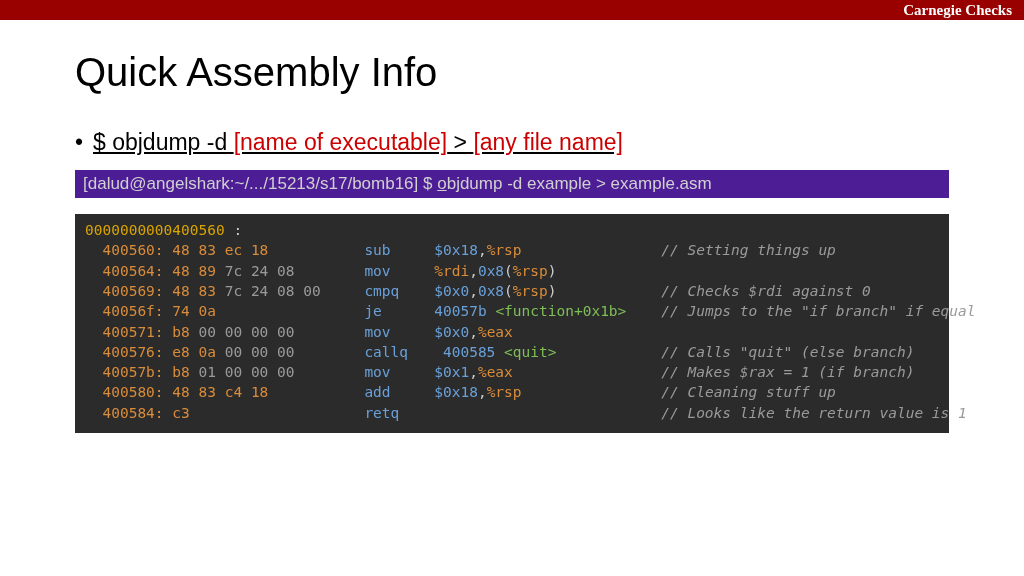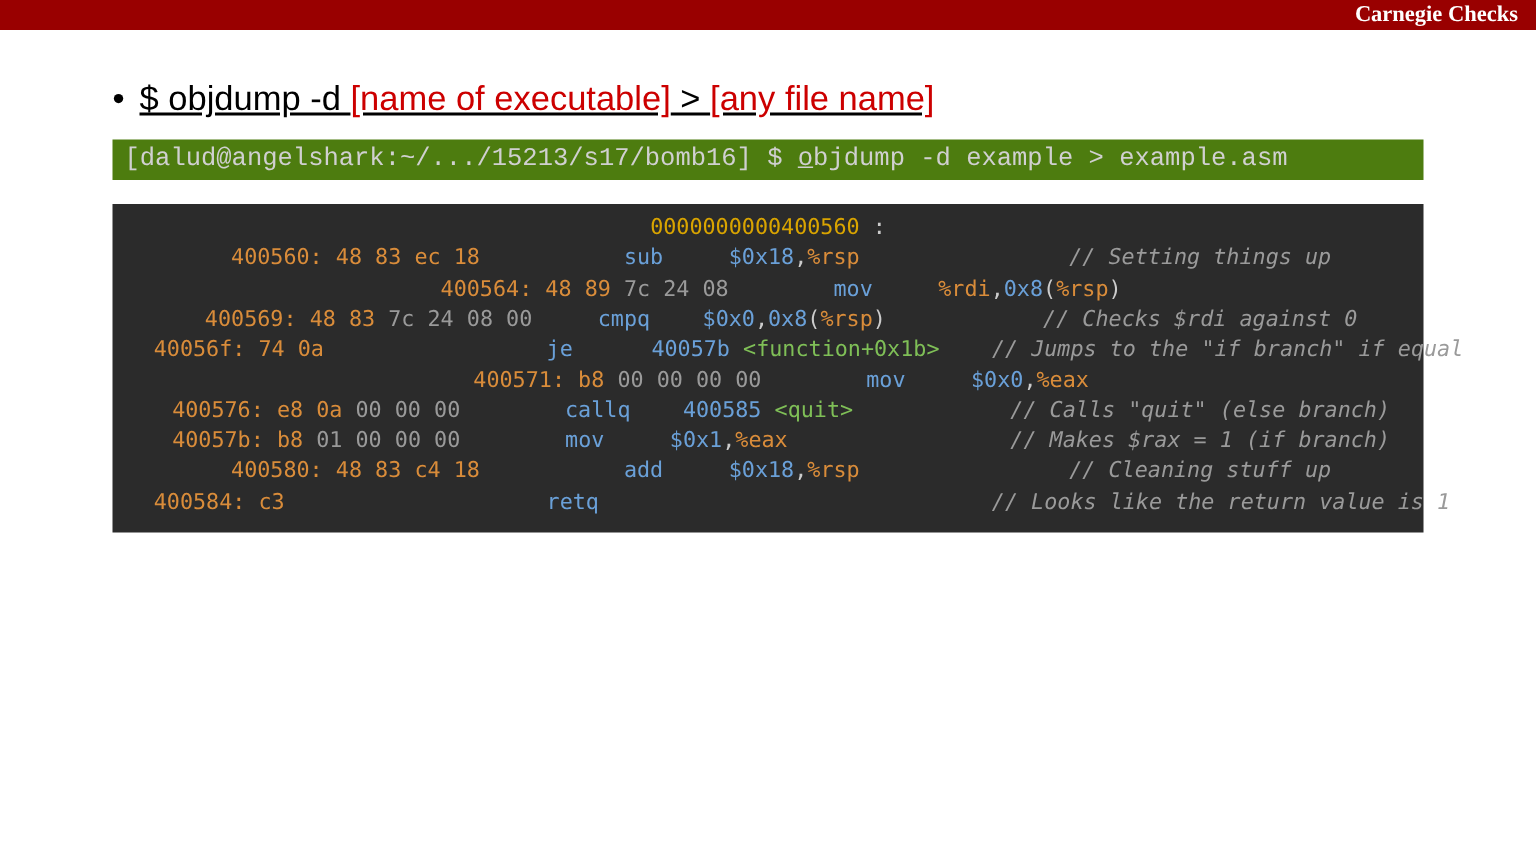--- a/index.html
+++ b/index.html
@@ -55,40 +55,39 @@
   }
   ul.inner > li::before {
     content: "•";
     position: absolute;
     left: 0;
     top: 0;
   }
   .red { color: #cc0000; }
   .term-prompt {
     margin-top: 12px;
-    background: #4d7c0f;
+    background: #4c1d95;
     color: #d0d0d0;
-    font-family: Liberation Mono, monospace;
+    font-family: Liberation Sans, sans-serif;
     font-size: 17px;
     padding: 4px 8px;
     white-space: pre;
     width: 100%;
   }
   .term-prompt .u { text-decoration: underline; }
   .asm-block {
     margin-top: 16px;
     background: #2b2b2b;
     font-family: "DejaVu Sans Mono", Menlo, Consolas, monospace;
     font-size: 14.5px;
     line-height: 1.4;
     padding: 6px 10px 10px 10px;
     color: #ccc;
     white-space: pre;
     width: 100%;
-    text-align: center;
   }
   .addr-long { color: #d9a400; }
   .fn { color: #7fbf57; }
   .addr { color: #d98c3a; }
   .hex { color: #d98c3a; }
   .hex-dim { color: #9a9a9a; }
   .mn { color: #6aa0d8; }
   .imm { color: #6aa0d8; }
   .reg { color: #d98c3a; }
   .num { color: #6aa0d8; }
@@ -96,20 +95,21 @@
   .cmt { color: #9a9a9a; font-style: italic; }
 </style>
 </head>
 <body>
 
 <div class="header-bar">
   <span>Carnegie Checks</span>
 </div>
 
 <div class="content">
+  <h1 class="title">Quick Assembly Info</h1>
 
   <ul class="outer">
     <li>
       <span>$ objdump -d </span><span class="red">[name of executable]</span><span> &gt; </span><span class="red">[any file name]</span>
       <ul class="inner">
       </ul>
     </li>
   </ul>
 
   <div class="term-prompt"><span>[dalud@angelshark:~/.../15213/s17/bomb16] $ </span><span class="u">o</span><span>bjdump -d example &gt; example.asm</span></div>

